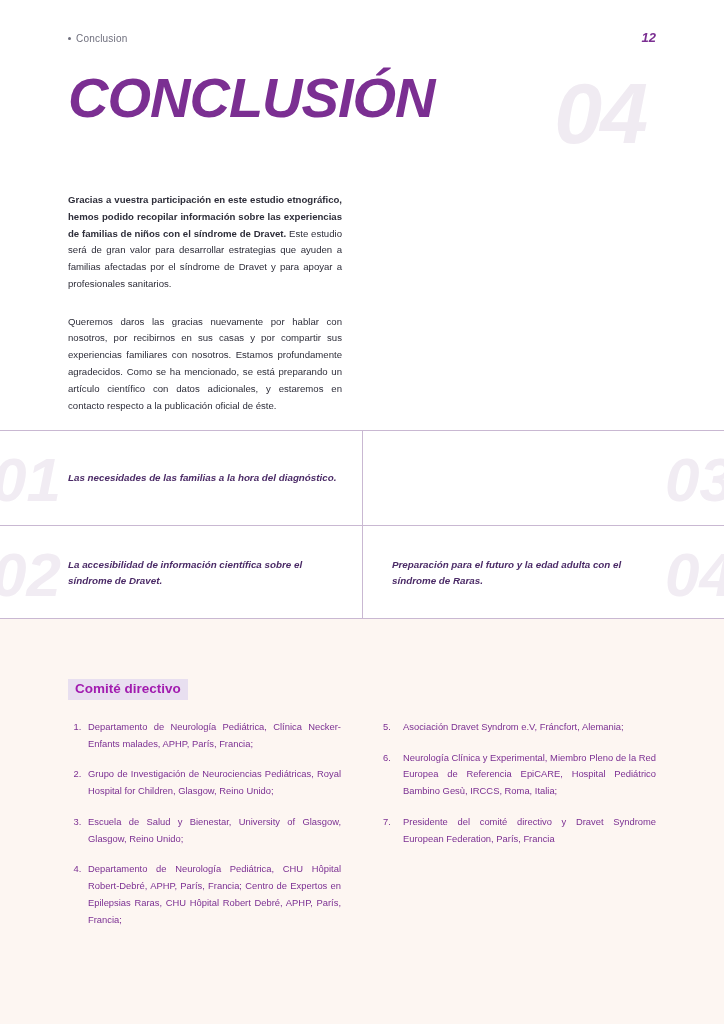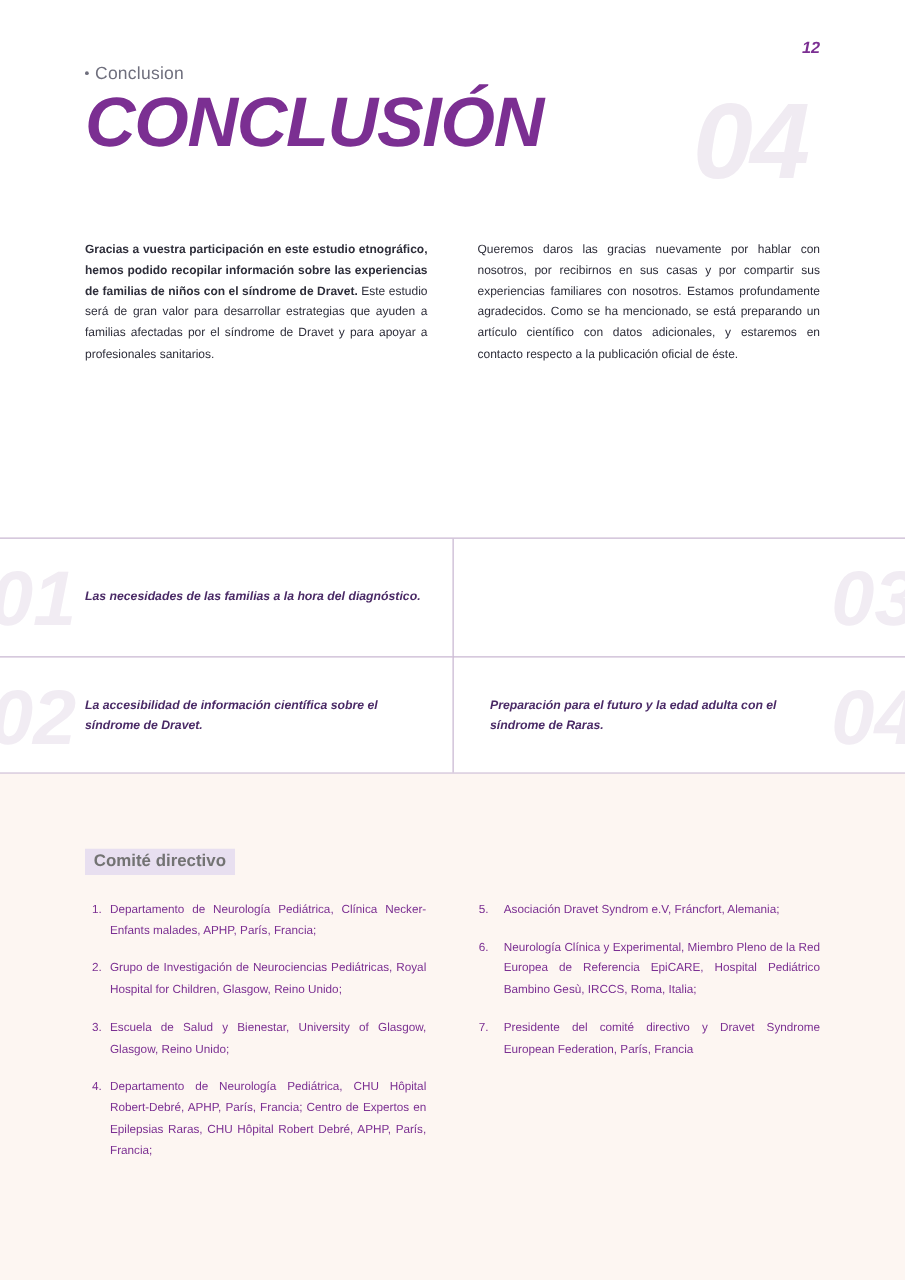--- a/index.html
+++ b/index.html
@@ -27,22 +27,22 @@
   .header {
     position: absolute;
     top: 30px;
     left: 0;
     right: 0;
     height: 22px;
   }
   .breadcrumb {
     position: absolute;
     left: 68px;
-    top: 20px;
-    font-size: 14px;
+    top: 3px;
+    font-size: 10px;
     color: #6f6f7d;
     letter-spacing: .2px;
   }
   .breadcrumb .dot {
     display: inline-block;
     width: 3px;
     height: 3px;
     border-radius: 50%;
     background: #6f6f7d;
     margin-right: 5px;
@@ -95,21 +95,22 @@
     z-index: 2;
   }
 
   
   .intro {
     position: absolute;
     top: 192px;
     left: 68px;
     width: 588px;
     display: flex;
-    gap: 40px;
+    gap: 21px;
+    flex-direction: column;
   }
   .col {
     width: 274px;
   }
   .col p {
     margin: 0 0 16px 0;
     font-size: 9.6px;
     line-height: 1.75;
     text-align: justify;
     color: #2e2e3a;
@@ -200,21 +201,21 @@
     background: #fdf6f2;
   }
   .committee-title-wrap {
     position: absolute;
     top: 60px;
     left: 68px;
   }
   .committee-title {
     display: inline-block;
     background: #e8dff0;
-    color: #737373;
+    color: #a21caf;
     font-weight: bold;
     font-size: 13.5px;
     padding: 2px 7px 3px 7px;
     line-height: 1.2;
   }
   .committee-cols {
     position: absolute;
     top: 100px;
     left: 68px;
     width: 588px;

